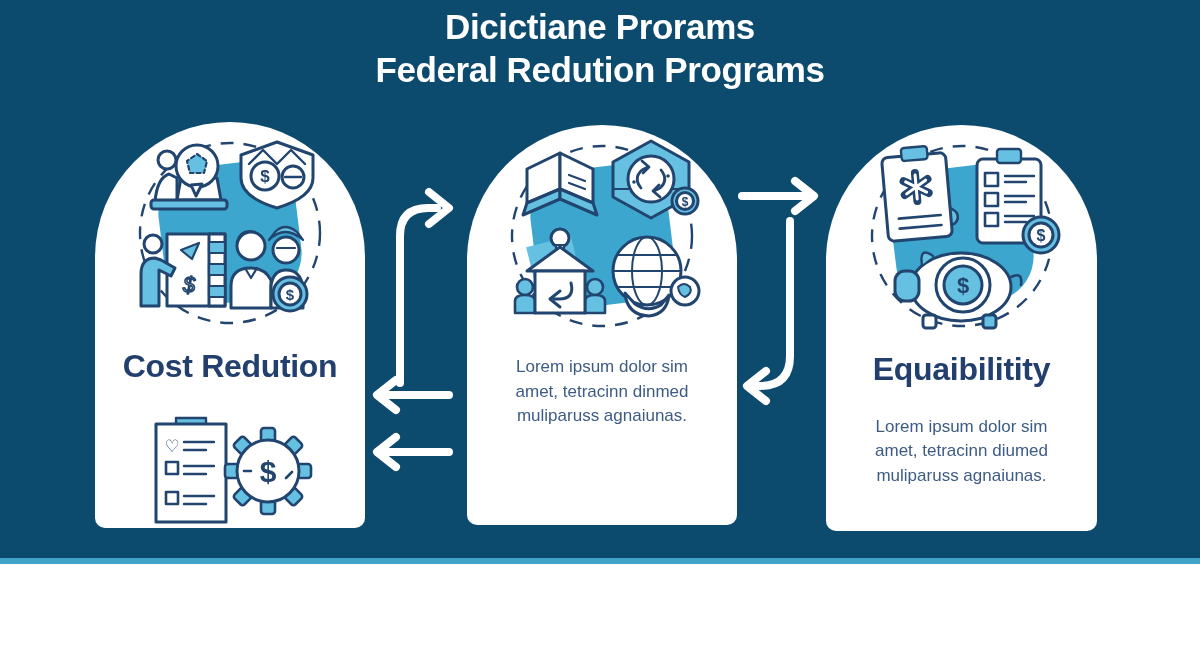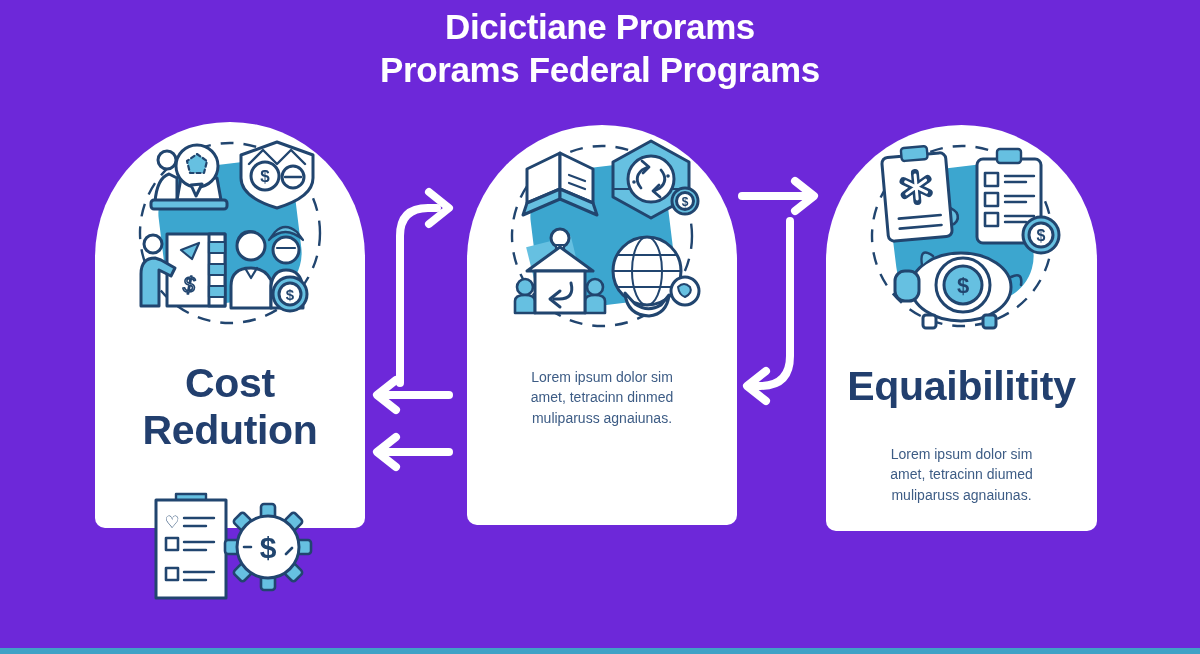--- a/index.html
+++ b/index.html
@@ -1,43 +1,43 @@
 <!DOCTYPE html>
 <html><head>
 <meta charset="utf-8">
 <style>
   html,body{margin:0;padding:0;}
   body{font-family:"Liberation Sans","DejaVu Sans",sans-serif;}
-  .canvas{position:relative;width:1200px;height:654px;background:#6d28d9;overflow:hidden;}
+  .canvas{position:relative;width:1200px;height:564px;background:#0c4a6e;overflow:hidden;}
   .bottom-strip{position:absolute;left:0;bottom:0;width:100%;height:6px;background:#40A2C6;}
 
   .header{position:absolute;top:6px;left:0;width:100%;text-align:center;color:#FFFFFF;}
   .header .line1,.header .line2{font-size:35px;font-weight:bold;line-height:1.22;letter-spacing:-0.4px;}
 
   .card{position:absolute;background:#FFFFFF;border-radius:136px 136px 10px 10px;
         box-sizing:border-box;text-align:center;}
   .card-1{left:95px;top:122px;width:270px;height:406px;}
   .card-2{left:467px;top:125px;width:270px;height:400px;}
   .card-3{left:826px;top:125px;width:271px;height:406px;}
 
   .cluster{display:block;margin:12px auto 0 auto;}
-  .card-title{font-size:41px;font-weight:bold;color:#223F6E;letter-spacing:-0.3px;margin-top:28px;}
-  .card-body{margin-top:32px;font-size:14px;line-height:1.45;color:#3D5C85;white-space:pre-line;}
+  .card-title{font-size:32px;font-weight:bold;color:#223F6E;letter-spacing:-0.3px;margin-top:16px;}
+  .card-body{margin-top:20px;font-size:17px;line-height:1.45;color:#3D5C85;white-space:pre-line;}
   .footer-icons{display:block;margin:16px auto 0 auto;}
 
   .arrows{position:absolute;left:0;top:0;pointer-events:none;}
 </style>
 </head>
 <body>
 
 <div class="canvas">
 
   <div class="header">
     <div class="line1">Dicictiane Prorams</div>
-    <div class="line2">Prorams Federal Programs</div>
+    <div class="line2">Federal Redution Programs</div>
   </div>
 
   <svg class="arrows" width="1200" height="654" viewBox="0 0 1200 654">
     <g stroke="#FFFFFF" stroke-width="8" fill="none" stroke-linecap="round" stroke-linejoin="round">
       <g>
         <path d="M400,383 L400,236 Q400,208 428,208 L437,208"></path>
         <polyline points="429,192 449,208 429,224"></polyline>
       </g>
       <g>
         <path d="M449,395 L381,395"></path>

